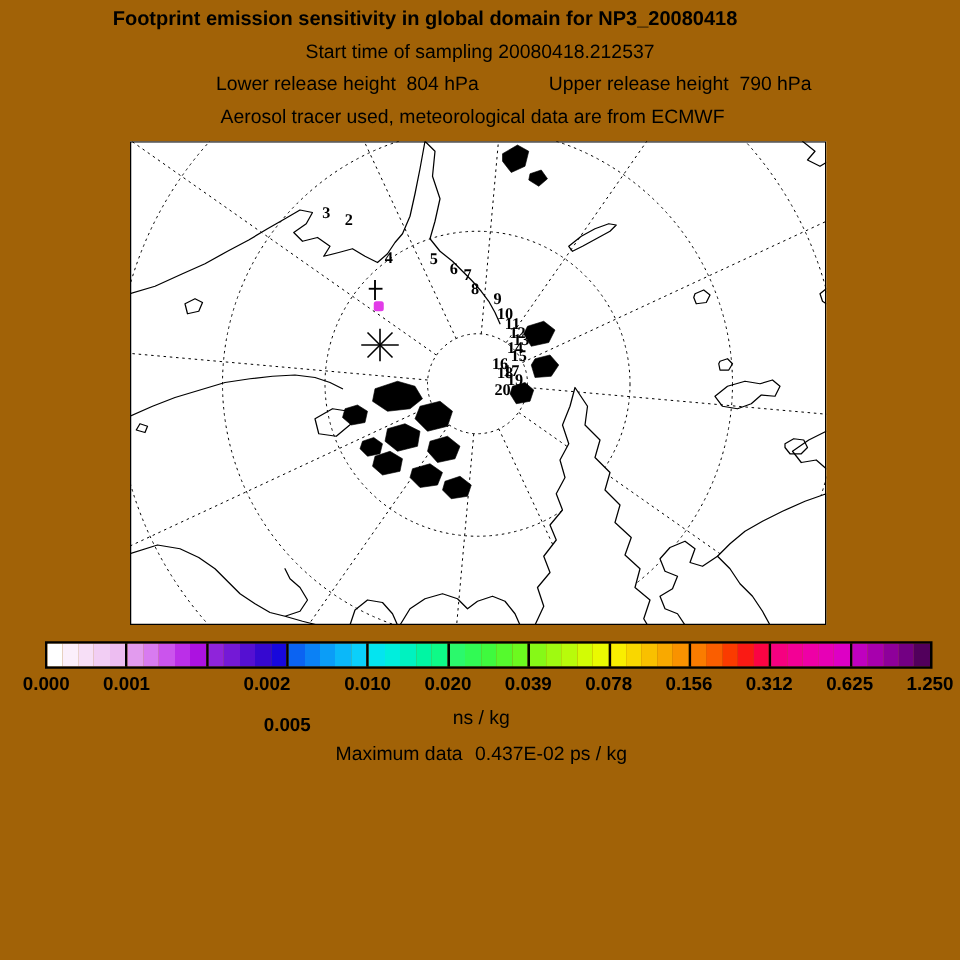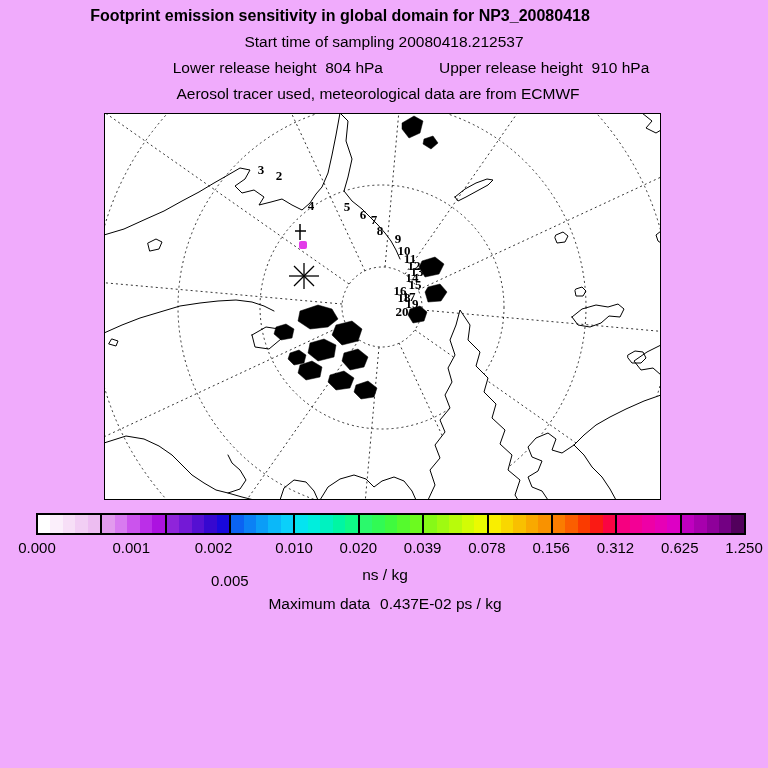--- a/index.html
+++ b/index.html
@@ -1,30 +1,30 @@
 <!DOCTYPE html>
 <html><head>
 <meta charset="utf-8">
 <style>
   html,body{margin:0;padding:0;background:#ffffff;}
-  #canvas{position:relative;width:768px;height:768px;background:#f0abfc;overflow:hidden;
+  #canvas{position:relative;width:768px;height:768px;background:#a16207;overflow:hidden;
           font-family:"Liberation Sans",sans-serif;color:#000;}
   .hline{position:absolute;left:0;width:768px;text-align:center;white-space:pre;}
   .title{top:7px;left:0;width:680px;font-size:16px;font-weight:bold;}
   .l2{top:33px;display:flex;justify-content:center;gap:42px;font-size:15.5px;}
   .l3{top:59px;display:flex;justify-content:center;gap:56px;font-size:15.5px;padding-left:27px;}
   .l4{top:85px;left:0;width:756px;font-size:15.5px;}
   #map{position:absolute;left:104px;top:113px;width:557px;height:387px;background:#fff;}
   #cbar{position:absolute;left:36px;top:513px;width:710px;height:22px;border:2px solid #000;
         box-sizing:border-box;display:flex;}
   .seg{flex:1;display:flex;border-left:2px solid #000;}
   .seg:first-child{border-left:none;}
   .cell{flex:1;}
   #ticks{position:absolute;left:37px;top:539px;width:707px;height:18px;}
-  #ticks span{position:absolute;transform:translateX(-50%);font-size:15px;font-weight:normal;
+  #ticks span{position:absolute;transform:translateX(-50%);font-size:15px;font-weight:bold;
               white-space:nowrap;}
   .unit{position:absolute;left:0;top:566px;width:770px;text-align:center;font-size:15.5px;}
   .maxline{position:absolute;left:0;top:595px;width:770px;display:flex;justify-content:center;
            gap:10px;font-size:15.5px;}
   svg .coast{fill:none;stroke:#000;stroke-width:1;stroke-linejoin:round;stroke-linecap:round;}
   svg .land{fill:#fff;stroke:#000;stroke-width:1;stroke-linejoin:round;}
   svg .isl{fill:#000;stroke:#000;stroke-width:0.5;}
   svg .grat{fill:none;stroke:#000;stroke-width:0.8;stroke-dasharray:2 3;}
 </style>
 </head>
@@ -33,21 +33,21 @@
 <div id="canvas">
 
   <div class="hline title">Footprint emission sensitivity in global domain for NP3_20080418</div>
 
   <div class="hline l2">
     <span>Start time of sampling 20080418.212537</span>
   </div>
 
   <div class="hline l3">
     <span>Lower release height  804 hPa</span>
-    <span>Upper release height  910 hPa</span>
+    <span>Upper release height  790 hPa</span>
   </div>
 
   <div class="hline l4">Aerosol tracer used, meteorological data are from ECMWF</div>
 
   <div id="map">
     <svg width="557" height="387" viewBox="0 0 557 387">
 
       <g>
         <circle class="grat" cx="278" cy="194" r="40"></circle>
         <circle class="grat" cx="278" cy="194" r="122"></circle>
@@ -200,21 +200,21 @@
       <div class="seg">
         <div class="cell" style="background: rgb(191, 0, 191);"></div>
         <div class="cell" style="background: rgb(167, 0, 173);"></div>
         <div class="cell" style="background: rgb(142, 0, 154);"></div>
         <div class="cell" style="background: rgb(115, 0, 131);"></div>
         <div class="cell" style="background: rgb(82, 0, 92);"></div>
       </div>
     </div>
   <div id="ticks">
       <span style="left: 0%;">0.000</span>
-      <span style="left: 9.09091%; margin-left: 30px;">0.001</span>
+      <span style="left: 9.09091%;">0.001</span>
       <span style="left: 18.1818%; margin-left: 48px;">0.002</span>
       <span style="left: 27.2727%; margin-top: 33px;">0.005</span>
       <span style="left: 36.3636%;">0.010</span>
       <span style="left: 45.4545%;">0.020</span>
       <span style="left: 54.5455%;">0.039</span>
       <span style="left: 63.6364%;">0.078</span>
       <span style="left: 72.7273%;">0.156</span>
       <span style="left: 81.8182%;">0.312</span>
       <span style="left: 90.9091%;">0.625</span>
       <span style="left: 100%;">1.250</span>

